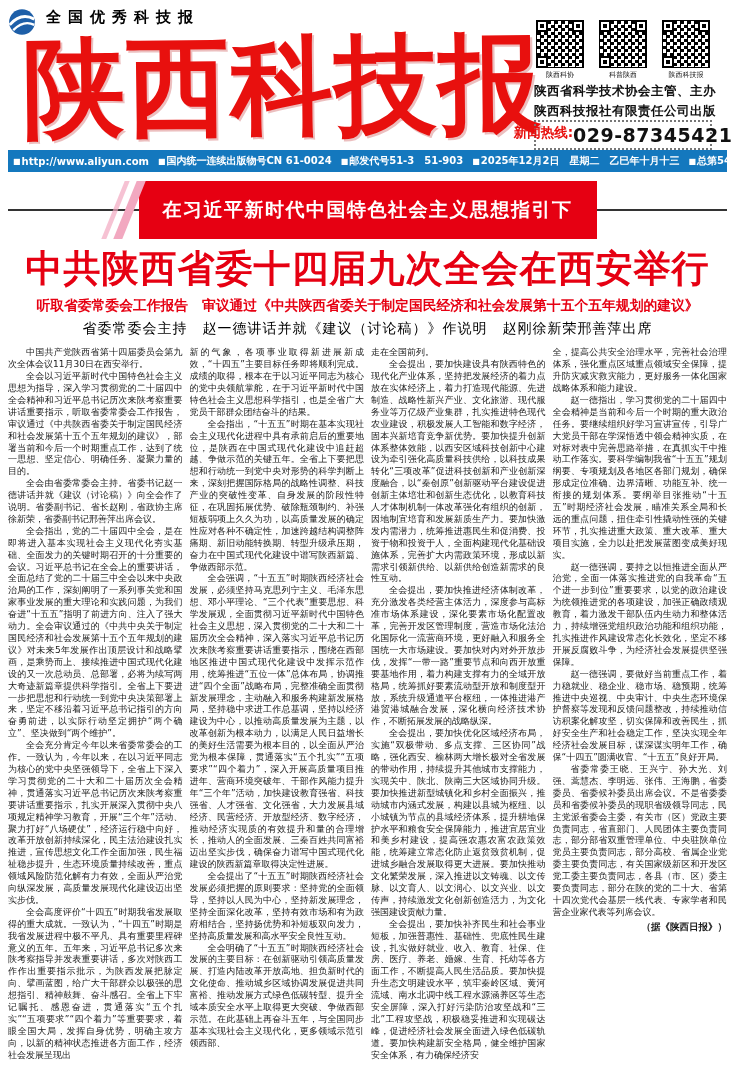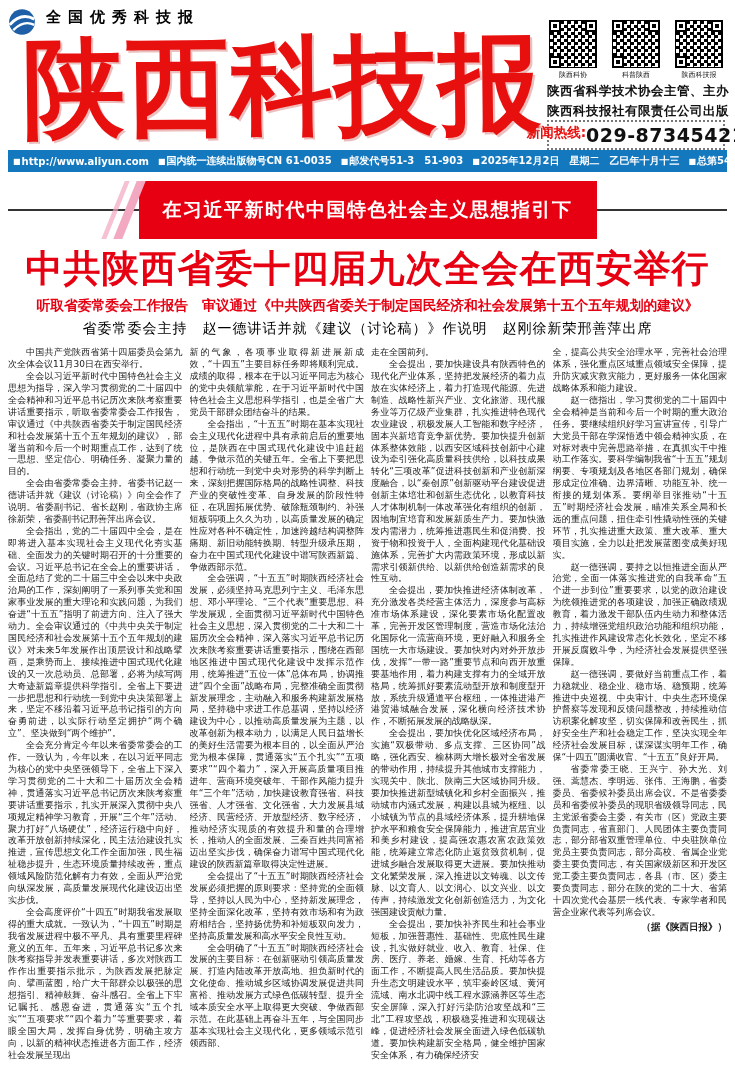--- a/index.html
+++ b/index.html
@@ -19,21 +19,21 @@
   .header{position:relative;height:140px;}
   .brand-row{display:flex;gap:10px;padding-top:2px;}
   .brand-label{font-size:15px;font-weight:bold;letter-spacing:7px;color:#000;white-space:nowrap;}
   .masthead{
     position:absolute;left:14px;top:26px;width:545px;
     font-size:100px;line-height:1.05;font-weight:900;color:var(--masthead-red);
     white-space:nowrap;transform:scale(1.02,1.08) rotate(-0.6deg);transform-origin:left top;
     text-shadow:2px 2px 0 rgba(180,0,0,.25);
     letter-spacing:2px;
   }
-  .right-stack{position:absolute;right:2px;top:14px;width:178px;}
+  .right-stack{position:absolute;right:15px;top:14px;width:178px;}
   .qr-row{display:flex;justify-content:space-between;}
   .qr{width:52px;}
   .qr-box{width:48px;height:48px;margin:0 auto;border:1px solid #000;position:relative;
     background:repeating-conic-gradient(#000 0% 25%, #fff 0% 50%);background-size:7px 7px;}
   .qr-box .f{position:absolute;width:12px;height:12px;border:2px solid #000;background:#fff;}
   .qr-box .f::after{content:"";position:absolute;inset:2px;background:#000;}
   .f.tl{left:-1px;top:-1px;} .f.tr{right:-1px;top:-1px;} .f.bl{left:-1px;bottom:-1px;}
   .qr-label{font-size:7px;text-align:center;margin-top:2px;white-space:nowrap;}
   .pub-line{font-size:12.5px;font-weight:bold;margin-top:3px;white-space:nowrap;letter-spacing:0.5px;}
   .pub-line:first-of-type{margin-top:6px;}
@@ -133,21 +133,21 @@
     </div>
   </div>
 
   <div class="infobar">
     <span class="item">
         <span class="bullet">■</span>
         <span>http://www.aliyun.com</span>
       </span>
     <span class="item">
         <span class="bullet">■</span>
-        <span>国内统一连续出版物号CN 61-0035</span>
+        <span>国内统一连续出版物号CN 61-0024</span>
       </span>
     <span class="item">
         <span class="bullet">■</span>
         <span>邮发代号51-3　51-903</span>
       </span>
     <span class="item">
         <span class="bullet">■</span>
         <span>2025年12月2日　星期二　乙巳年十月十三</span>
       </span>
     <span class="item">

